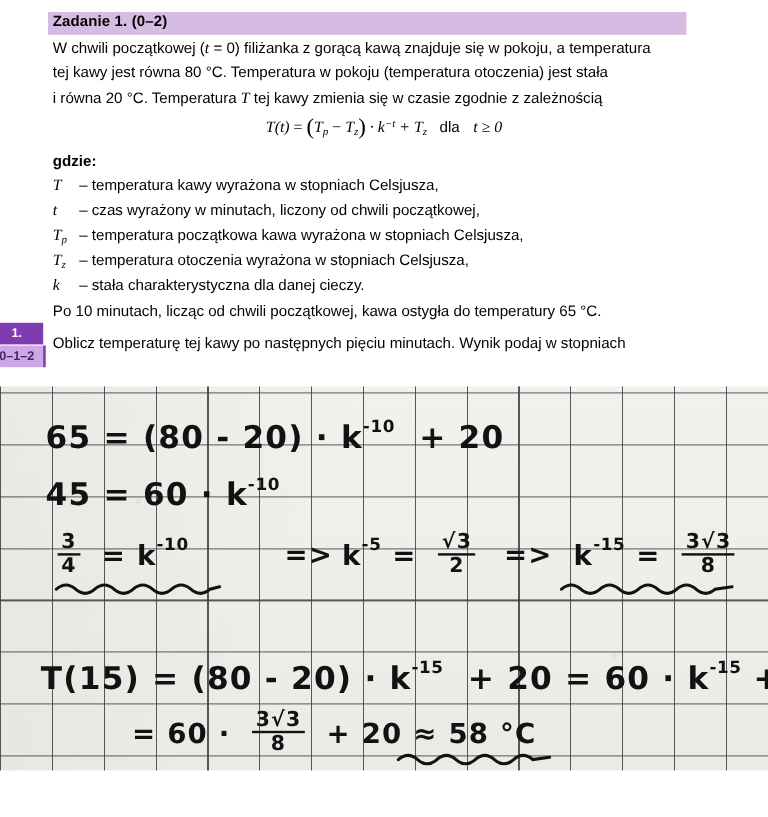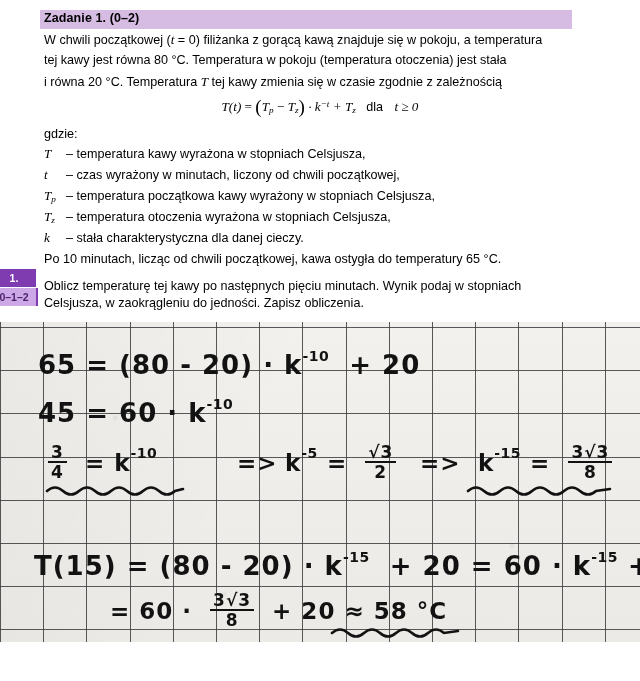--- a/index.html
+++ b/index.html
@@ -224,41 +224,40 @@
   <div class="body-line" style="top:54px;">tej kawy jest równa  80 °C. Temperatura w pokoju (temperatura otoczenia) jest stała</div>
 
   <div class="body-line" style="top:75px;">
     <span>i równa  20 °C. Temperatura  </span><span class="math">T</span><span>  tej kawy zmienia się w czasie zgodnie z zależnością</span>
   </div>
 
   <div id="formula-line">
     <span class="math">T</span><span class="math">(t)</span><span class="mathup"> = </span><span class="mathup bigparen">(</span><span class="math">T</span><span class="sub">p</span><span class="mathup"> − </span><span class="math">T</span><span class="sub">z</span><span class="mathup bigparen">)</span><span class="math"> · k</span><span class="sup">−t</span><span class="math"> + T</span><span class="sub">z</span><span style="font-family:'Liberation Sans',sans-serif;font-size:12.6px;">&nbsp;&nbsp;&nbsp;</span><span style="font-family:'Liberation Sans',sans-serif;font-size:12.6px;">dla</span><span>&nbsp;&nbsp;&nbsp;</span><span class="math">t ≥ 0</span>
   </div>
 
-  <div class="body-line" style="top:128px;">gdzie:</div>
+  <div class="body-line" style="top:128px;font-weight:bold;">gdzie:</div>
 
   <div class="where-sym" style="top:146px;"><span>T</span></div>
   <div class="where-txt" style="top:147px;">– temperatura kawy wyrażona w stopniach Celsjusza,</div>
 
   <div class="where-sym" style="top:167px;"><span>t</span></div>
   <div class="where-txt" style="top:168px;">– czas wyrażony w minutach, liczony od chwili początkowej,</div>
 
   <div class="where-sym" style="top:188px;"><span>T</span><span class="sub">p</span></div>
-  <div class="where-txt" style="top:189px;">– temperatura początkowa kawy wyrażony w stopniach Celsjusza,</div>
+  <div class="where-txt" style="top:189px;">– temperatura początkowa kawa wyrażona w stopniach Celsjusza,</div>
 
   <div class="where-sym" style="top:209px;"><span>T</span><span class="sub">z</span></div>
   <div class="where-txt" style="top:210px;">– temperatura otoczenia wyrażona w stopniach Celsjusza,</div>
 
   <div class="where-sym" style="top:230px;"><span>k</span></div>
   <div class="where-txt" style="top:231px;text-align:center;">– stała charakterystyczna dla danej cieczy.</div>
 
   <div class="body-line" style="top:253px;">Po  10  minutach, licząc od chwili początkowej, kawa ostygła do temperatury  65 °C.</div>
 
   <div class="bold-q" style="top:279px;">Oblicz temperaturę tej kawy po następnych pięciu minutach. Wynik podaj w stopniach</div>
-  <div class="bold-q" style="top:296px;">Celsjusza, w zaokrągleniu do jedności. Zapisz obliczenia.</div>
 </div>
 
 <div id="badge-number">1.</div>
 <div id="badge-score">0–1–2</div>
 
 <div id="answer-sheet">
   <div id="paper-noise"></div>
 
   <div class="hw hw-lg" style="left:38px; top:28px;">
     <span>65 = (80 - 20) · k</span><span class="hw-sup">-10</span><span>&nbsp;&nbsp;</span><span>+ 20</span>

